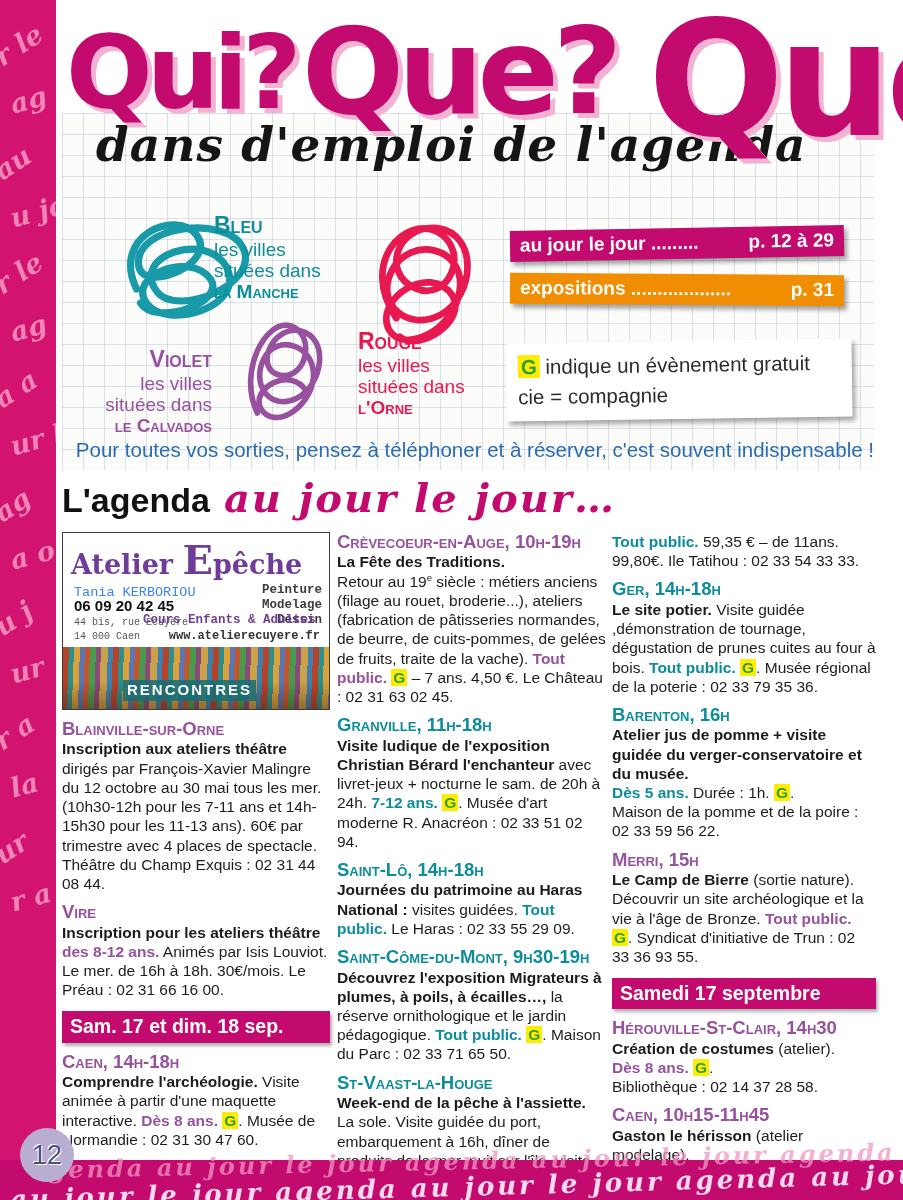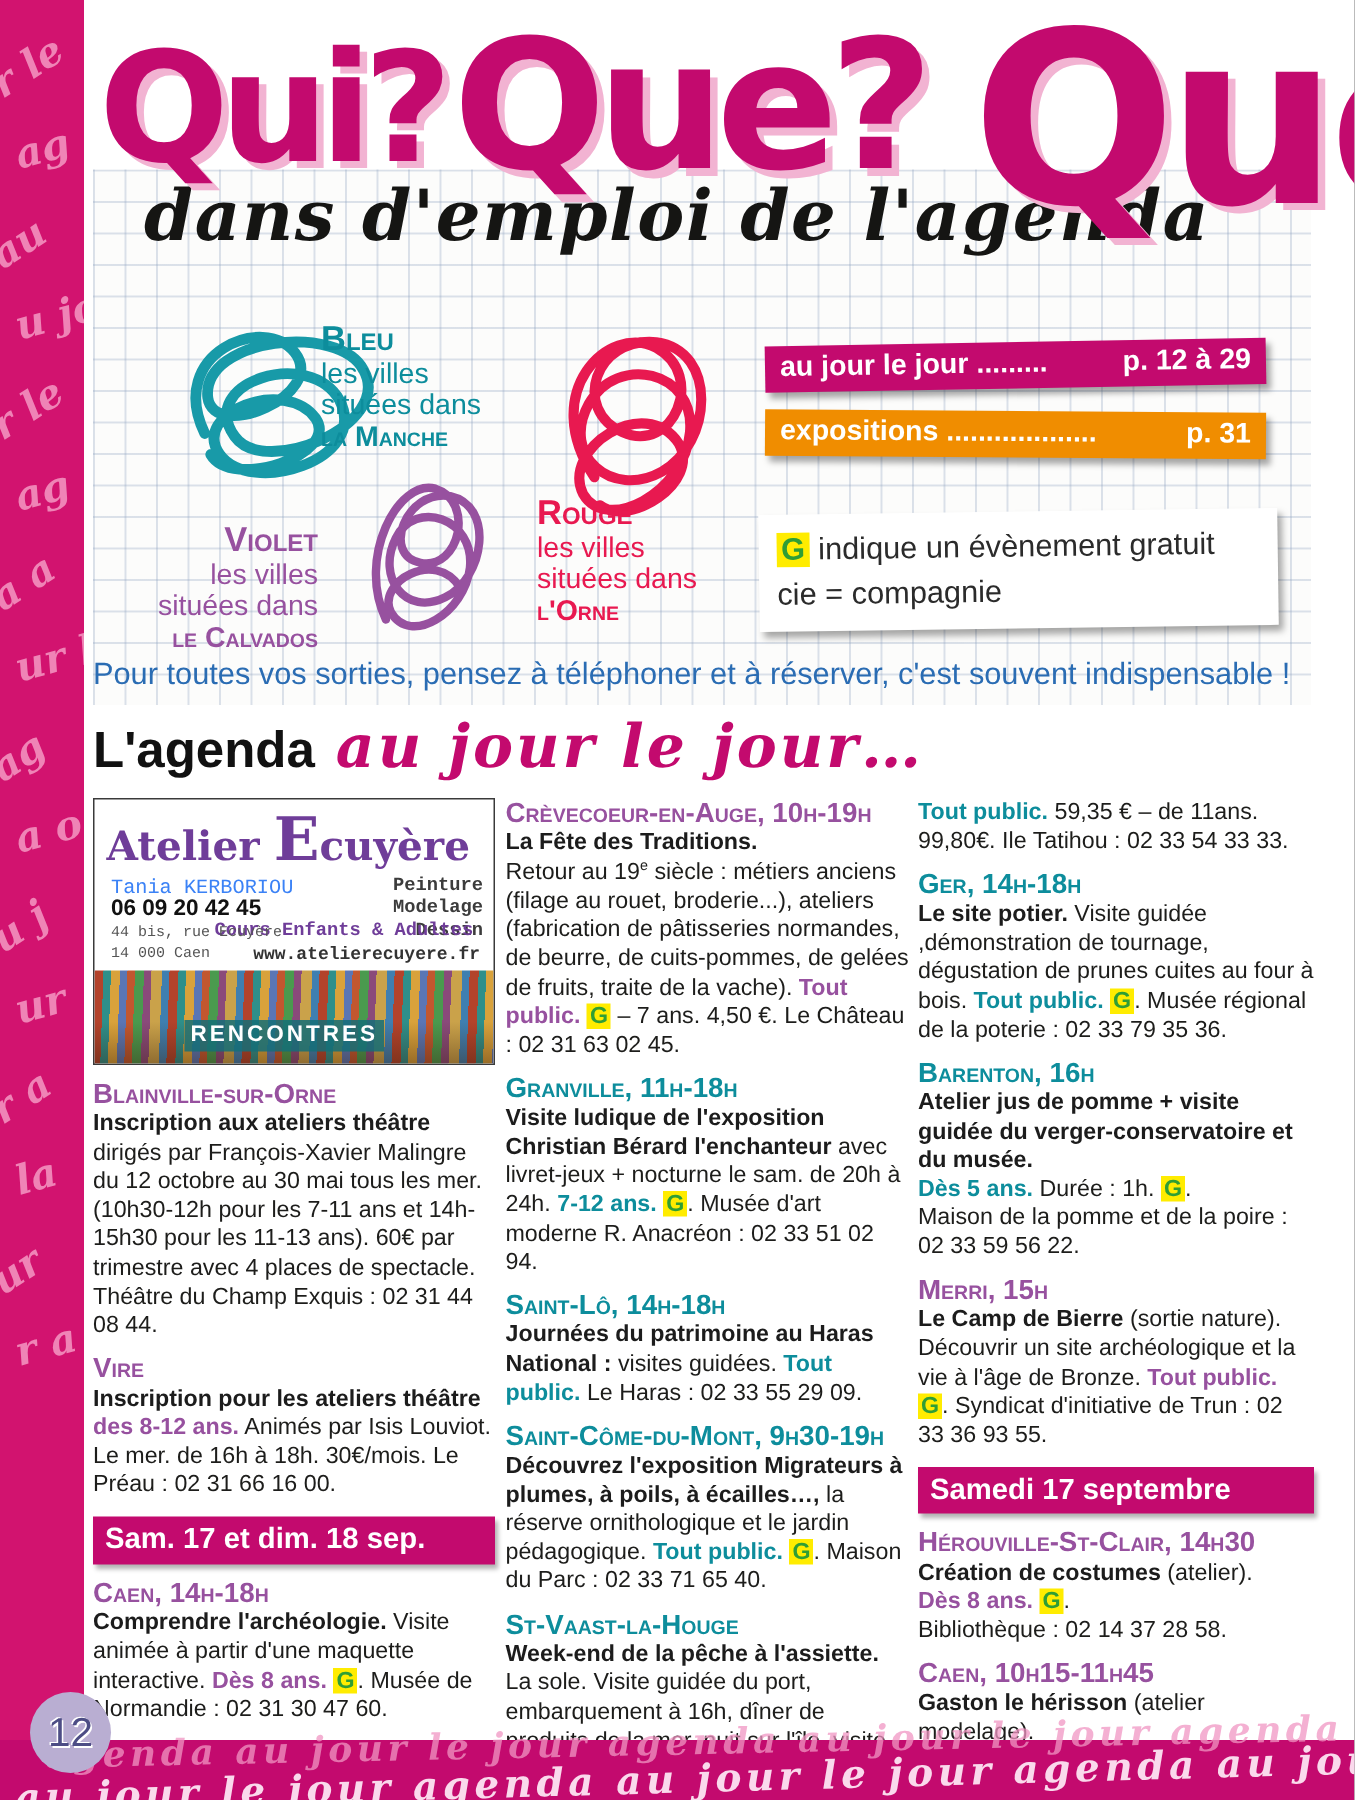--- a/index.html
+++ b/index.html
@@ -38,21 +38,21 @@
   .lg-rouge{left:296px;top:216px;color:var(--red,#e81950);}
   .lg-violet{left:18px;top:234px;width:132px;text-align:right;color:var(--purple,#97519f);}
   .toc-box{position:absolute;left:448px;width:314px;padding:4px 10px 5px;color:#fff;font-weight:bold;
     font-size:19px;box-shadow:3px 4px 4px rgba(0,0,0,.35);white-space:nowrap;}
   .toc1{top:115px;background:var(--magenta,#c30a6e);transform:rotate(-1deg);}
   .toc2{top:161px;background:var(--orange,#f08d00);transform:rotate(.4deg);}
   .toc-page{float:right;}
   .note-box{position:absolute;left:444px;top:228px;width:322px;background:#fff;padding:9px 12px 10px;
     font-size:20.5px;line-height:1.45;box-shadow:3px 4px 5px rgba(0,0,0,.35);transform:rotate(-.8deg);color:#2b2b2b;}
   .g-badge{background:var(--yellow,#ffec00);color:var(--green,#2f9e35);font-weight:bold;padding:0 3px;}
-  .tip-line{position:absolute;left:0;right:0;top:325px;text-align:left;font-size:20.5px;
+  .tip-line{position:absolute;left:0;right:0;top:325px;text-align:right;font-size:20.5px;
     color:var(--blue,#2a6cb3);}
 
   
   .agenda-head{position:absolute;left:62px;top:474px;white-space:nowrap;z-index:4;}
   .agenda-black{font-size:34px;font-weight:bold;color:#111;}
   .agenda-script{font-family:"DejaVu Serif",serif;font-style:italic;font-weight:bold;font-size:40px;
     color:var(--magenta,#c30a6e);margin-left:14px;letter-spacing:2px;}
 
   
   .col{position:absolute;top:532px;font-size:15.5px;line-height:1.24;}
@@ -183,21 +183,21 @@
 
     <div class="tip-line">Pour toutes vos sorties, pensez à téléphoner et à réserver, c'est souvent indispensable !</div>
   </div>
 
   <div class="agenda-head">
     <span class="agenda-black">L'agenda</span><span class="agenda-script">au jour le jour…</span>
   </div>
 
   <div class="col col1">
     <div class="ad">
-      <div class="ad-title"><span>Atelier </span><span class="bigE">E</span><span>cuyère</span></div>
+      <div class="ad-title"><span>Atelier </span><span class="bigE">E</span><span>pêche</span></div>
       <div class="ad-services"><span>Peinture</span><br><span>Modelage</span><br><span>Dessin</span></div>
       <div class="ad-name">Tania KERBORIOU</div>
       <div class="ad-phone">06 09 20 42 45</div>
       <div class="ad-courses">Cours Enfants &amp; Adultes</div>
       <div class="ad-addr">
         <span>44 bis, rue Ecuyère</span><br>
         <span>14 000 Caen</span>
       </div>
       <div class="ad-site">www.atelierecuyere.fr</div>
       <div class="ad-photo">
@@ -215,21 +215,21 @@
   </div>
 
   <div class="col col2">
     <div class="city purple" style="margin-top:0;">Crèvecoeur-en-Auge, 10h-19h</div>
     <p class="para"><span class="sg-b">La Fête des Traditions.</span><br><span>Retour au 19</span><span class="sg-sup">e</span><span> siècle : métiers anciens (filage au rouet, broderie...), ateliers (fabrication de pâtisseries normandes, de beurre, de cuits-pommes, de gelées de fruits, traite de la vache). </span><span class="sg-p">Tout public.</span><span> </span><span class="sg-g">G</span><span> – 7 ans. 4,50 €. Le Château : 02 31 63 02 45.</span></p>
     <div class="city teal">Granville, 11h-18h</div>
     <p class="para"><span class="sg-b">Visite ludique de l'exposition Christian Bérard l'enchanteur</span><span> avec livret-jeux + nocturne le sam. de 20h à 24h. </span><span class="sg-t">7-12 ans.</span><span> </span><span class="sg-g">G</span><span>. Musée d'art moderne R. Anacréon : 02 33 51 02 94.</span></p>
     <div class="city teal">Saint-Lô, 14h-18h</div>
     <p class="para"><span class="sg-b">Journées du patrimoine au Haras National :</span><span> visites guidées. </span><span class="sg-t">Tout public.</span><span> Le Haras : 02 33 55 29 09.</span></p>
     <div class="city teal">Saint-Côme-du-Mont, 9h30-19h</div>
-    <p class="para"><span class="sg-b">Découvrez l'exposition Migrateurs à plumes, à poils, à écailles…,</span><span> la réserve ornithologique et le jardin pédagogique. </span><span class="sg-t">Tout public.</span><span> </span><span class="sg-g">G</span><span>. Maison du Parc : 02 33 71 65 40.</span></p>
+    <p class="para"><span class="sg-b">Découvrez l'exposition Migrateurs à plumes, à poils, à écailles…,</span><span> la réserve ornithologique et le jardin pédagogique. </span><span class="sg-t">Tout public.</span><span> </span><span class="sg-g">G</span><span>. Maison du Parc : 02 33 71 65 50.</span></p>
     <div class="city teal">St-Vaast-la-Houge</div>
     <p class="para"><span class="sg-b">Week-end de la pêche à l'assiette.</span><span> La sole. Visite guidée du port, embarquement à 16h, dîner de produits de la mer, nuit sur l'île, visite du musée...</span></p>
   </div>
 
   <div class="col col3">
     <p class="para" style="margin-top:0;"><span class="sg-t">Tout public.</span><span> 59,35 € – de 11ans. 99,80€. Ile Tatihou : 02 33 54 33 33.</span></p>
     <div class="city teal">Ger, 14h-18h</div>
     <p class="para"><span class="sg-b">Le site potier.</span><span> Visite guidée ,démonstration de tournage, dégustation de prunes cuites au four à bois. </span><span class="sg-t">Tout public.</span><span> </span><span class="sg-g">G</span><span>. Musée régional de la poterie : 02 33 79 35 36.</span></p>
     <div class="city teal">Barenton, 16h</div>
     <p class="para"><span class="sg-b">Atelier jus de pomme + visite guidée du verger-conservatoire et du musée.</span><br><span class="sg-t">Dès 5 ans.</span><span> Durée : 1h. </span><span class="sg-g">G</span><span>.</span><br><span>Maison de la pomme et de la poire : 02 33 59 56 22.</span></p>

